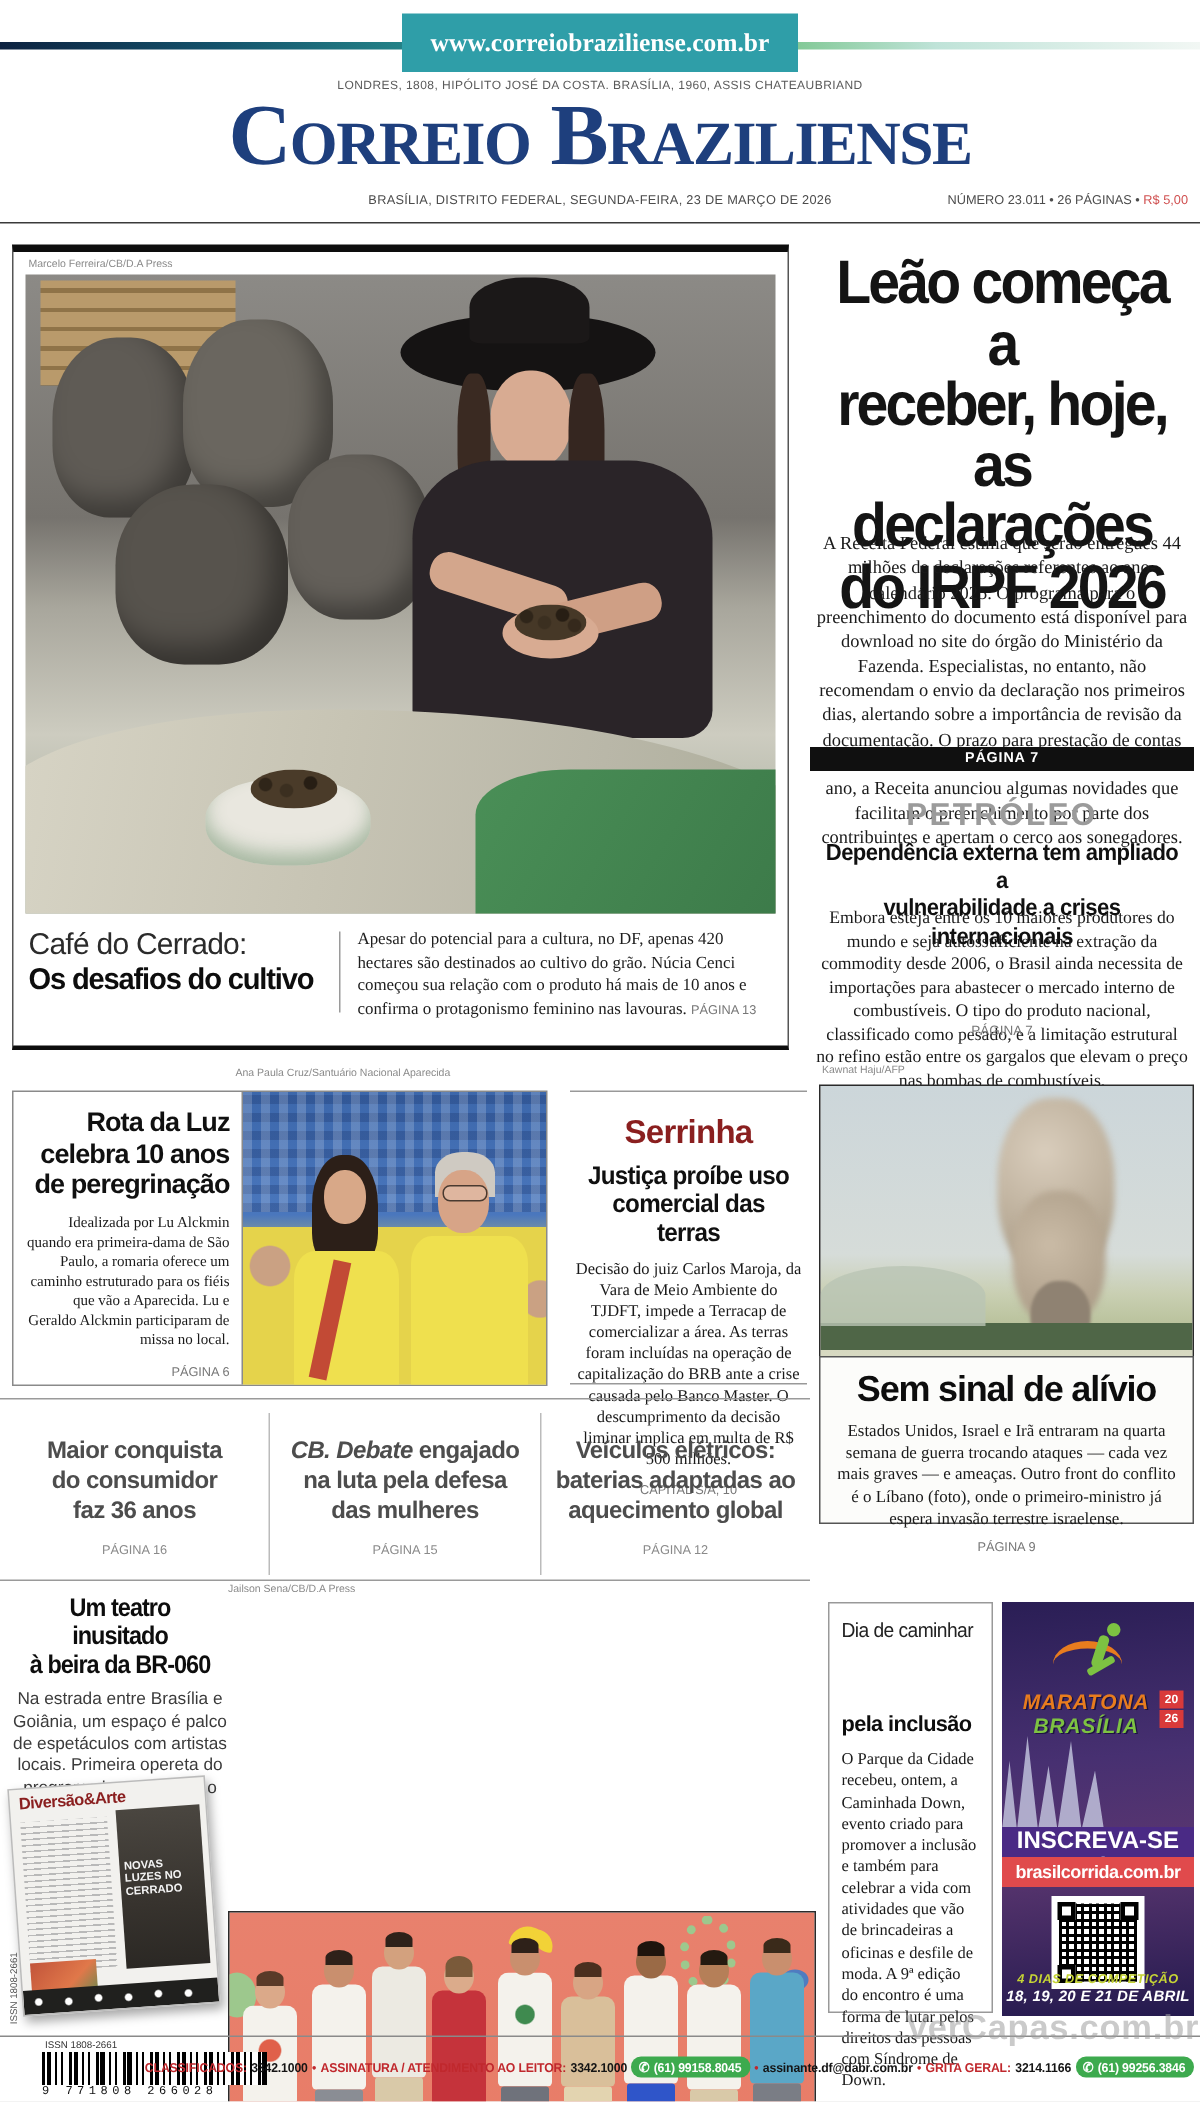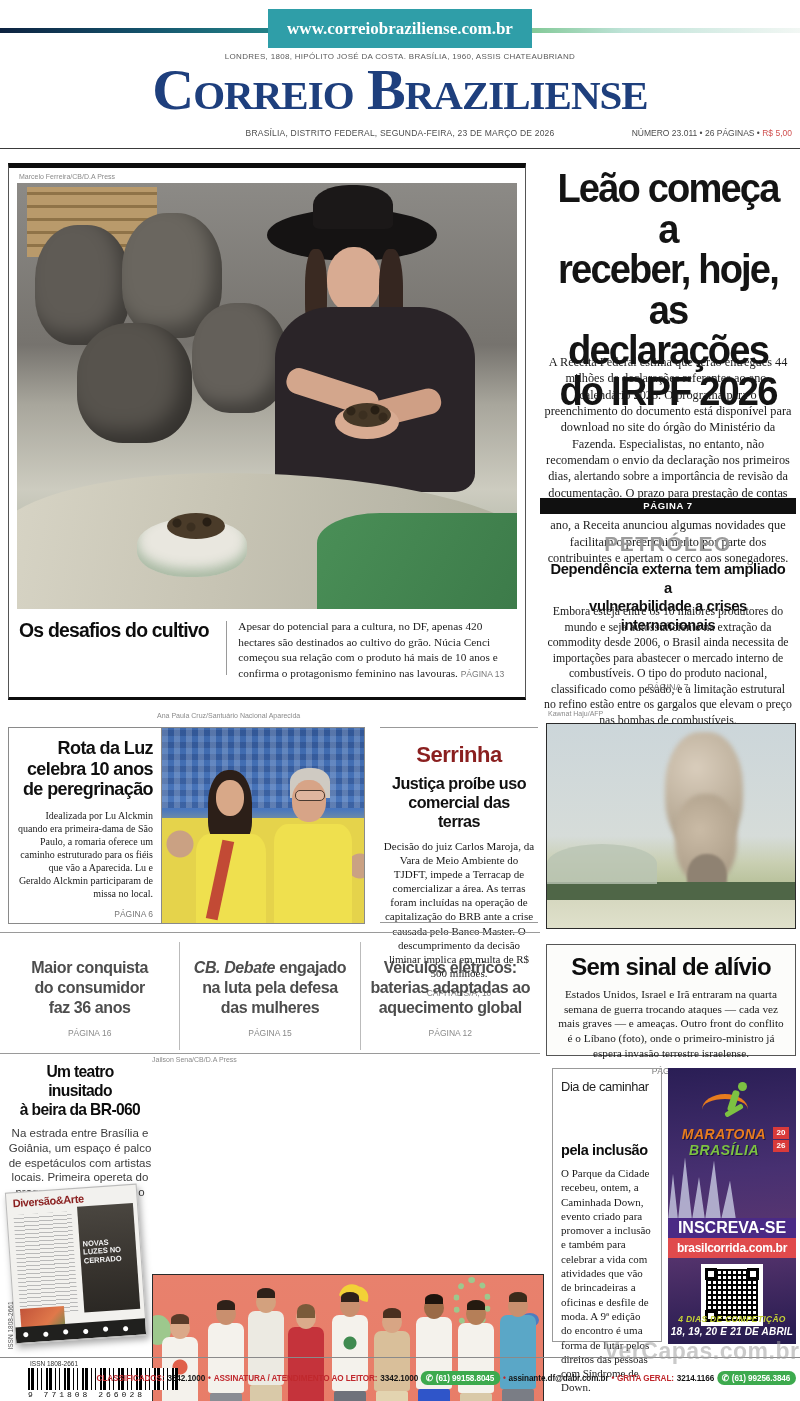--- a/index.html
+++ b/index.html
@@ -70,21 +70,21 @@
   .serr-kicker{font-size:22px;font-weight:800;color:#8a1f1f;letter-spacing:-.5px;}
   .serr-hl{font-size:17px;font-weight:800;line-height:1.12;letter-spacing:-.5px;color:#101010;margin-top:6px;
     transform:scaleX(.95);transform-origin:center top;}
   .serr-body{font-size:11px;line-height:1.28;color:#1a1a1a;margin-top:8px;}
   .serr-page{font-size:8.5px;color:#777;margin-top:8px;}
 
   .lib-credit{top:710px;left:548px;}
   .lib-photo{top:723px;left:546px;width:250px;height:206px;box-sizing:border-box;border:1px solid #2a2a2a;
     position:relative;overflow:hidden;
     background:linear-gradient(180deg,#ccd6da 0%,#d6dcd9 55%,#c9cfb2 68%,#b9c29c 78%,#dadcc8 100%);}
-  .alivio-box{top:944px;left:546px;width:250px;height:112px;box-sizing:border-box;border:1px solid #555;
+  .alivio-box{top:904px;left:546px;width:250px;height:112px;box-sizing:border-box;border:1px solid #555;
     background:#fcfcfa;text-align:center;padding-top:8px;}
   .alivio-hl{font-size:24px;font-weight:800;letter-spacing:-.8px;color:#0d0d0d;}
   .alivio-body{font-size:11.3px;line-height:1.3;color:#1a1a1a;margin:6px 10px 0;}
   .alivio-page{font-size:8.5px;color:#777;margin-top:6px;}
 
   .mid-rule1{top:932px;left:0;width:540px;height:1px;background:#9a9a9a;}
   .mid-rule2{top:1053px;left:0;width:540px;height:1px;background:#9a9a9a;}
 
   
   .teasers{top:942px;left:0;width:540px;height:108px;display:flex;}
@@ -219,20 +219,21 @@
       <div class="shape" style="left:330px;top:214px;width:95px;height:26px;border-radius:12px;background:#cf9f85;transform:rotate(-14deg);"></div>
       <div class="shape" style="left:318px;top:222px;width:64px;height:34px;border-radius:50%;background:#d8ab92;"></div>
       <div class="shape" style="left:326px;top:220px;width:48px;height:24px;border-radius:50%;background:radial-gradient(circle 4px at 8px 8px,#2f2519 0 4px,transparent 5px),radial-gradient(circle 4px at 20px 12px,#3b2f20 0 4px,transparent 5px),radial-gradient(circle 4px at 32px 7px,#271e14 0 4px,transparent 5px),radial-gradient(circle 4px at 40px 14px,#35291c 0 4px,transparent 5px),#463827;"></div>
       <div class="shape" style="left:-20px;top:290px;width:560px;height:160px;border-radius:40% 60% 0 0;background:linear-gradient(100deg,#d8d5c6 0%,#c7c4b4 40%,#b9b7a8 70%,#a9ab97 100%);"></div>
       <div class="shape" style="left:300px;top:330px;width:210px;height:100px;border-radius:30% 0 0 0;background:linear-gradient(120deg,#4a8f57,#3c7a49);"></div>
       <div class="shape" style="left:120px;top:336px;width:110px;height:58px;border-radius:45%;background:#e9e7df;box-shadow:inset 0 -8px 12px rgba(90,130,90,.45);"></div>
       <div class="shape" style="left:150px;top:330px;width:58px;height:26px;border-radius:50%;background:radial-gradient(circle 4px at 10px 10px,#2f2519 0 4px,transparent 5px),radial-gradient(circle 4px at 24px 14px,#3b2f20 0 4px,transparent 5px),radial-gradient(circle 4px at 40px 9px,#271e14 0 4px,transparent 5px),#4a3b29;"></div>
     </div>
     <div class="lead-caption">
       <div class="cap-title">
+        <div class="cap-kicker">Café do Cerrado:</div>
         <div class="cap-bold">Os desafios do cultivo</div>
       </div>
       <div class="cap-div"></div>
       <div class="cap-text serif">
         <span>Apesar do potencial para a cultura, no DF, apenas 420 hectares são destinados ao cultivo do grão. Núcia Cenci começou sua relação com o produto há mais de 10 anos e confirma o protagonismo feminino nas lavouras. </span><span class="cap-page">PÁGINA 13</span>
       </div>
     </div>
   </div>
 
   <div class="abs irpf-hl pre">Leão começa a

